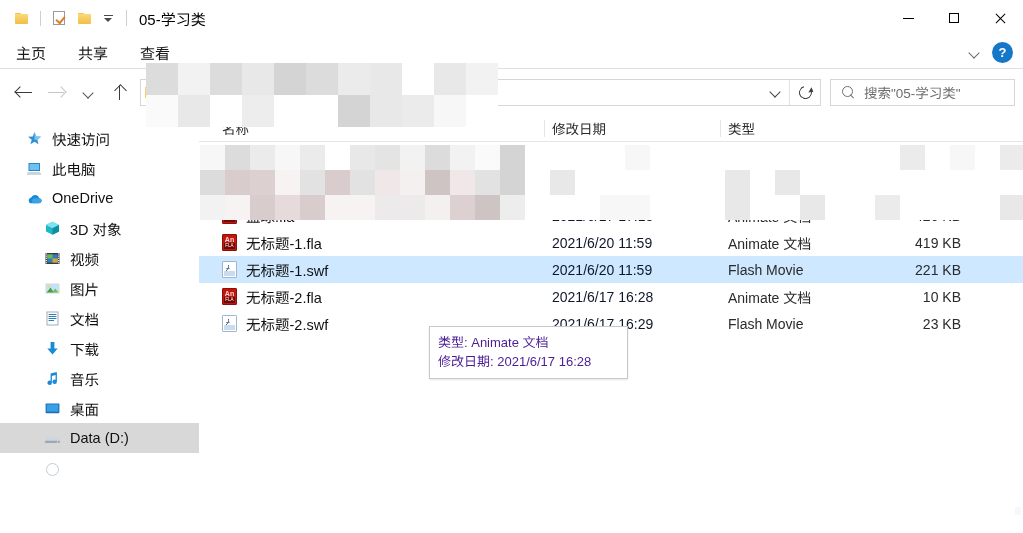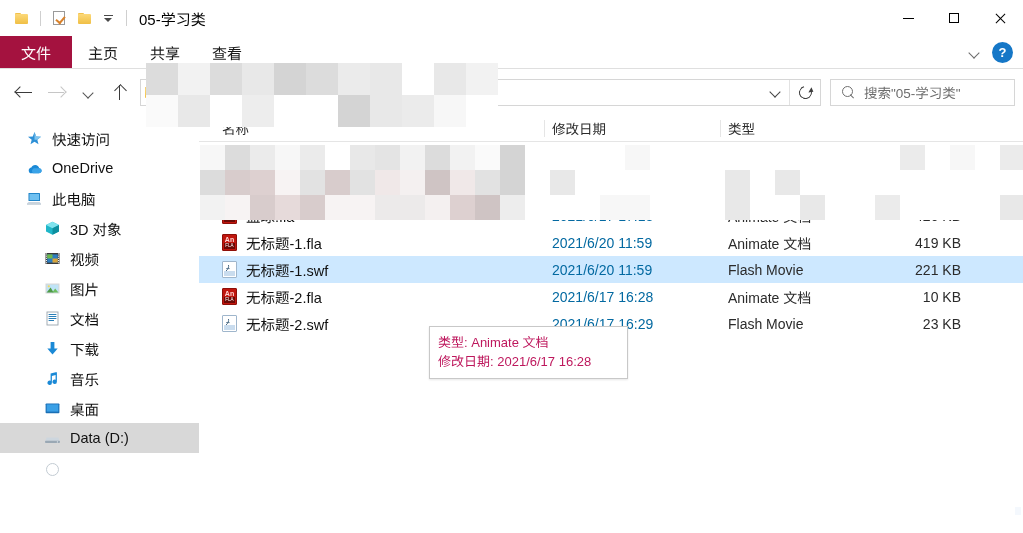--- a/index.html
+++ b/index.html
@@ -230,21 +230,21 @@
   }
 
   #rows{ padding-top:60px; }
   .row{
     height:27px; display:flex; align-items:center; position:relative;
   }
   .row.selected{ background:#cde8ff; }
   .cell-name{
     width:345px; padding-left:23px; display:flex; align-items:center; gap:9px;
   }
-  .cell-date{ width:176px; padding-left:8px; font-size:14px;color:#0369a1; text-align:left;}
+  .cell-date{ width:176px; padding-left:8px; font-size:14px;color:#0f172a; text-align:left;}
   .cell-type{ width:135px; padding-left:8px; font-size:14px;color:#2b2b2b; }
   .cell-size{ width:120px; padding-right:14px; font-size:14px;color:#2b2b2b; text-align:right; }
   .fname{ font-size:14.5px; color:#111; white-space:nowrap; }
 
   
   .ficon{ width:15px;height:17px;flex:none;position:relative; }
   .ficon.fla{
     background:#c0160e; border-radius:1px;
     border:1px solid #8e0f09;
   }
@@ -264,21 +264,21 @@
   }
   .ficon.swf .bar{
     position:absolute;left:1px;bottom:1px;right:1px;height:5px;background:#c9dcee;
   }
 
   
   #tooltip{
     position:absolute; left:429px; top:326px; width:199px;
     background:#ffffff; border:1px solid #c8c8c8;
     padding:6px 8px 7px 8px;
-    font-size:13px; color:#be185d; line-height:19px;
+    font-size:13px; color:#4c1d95; line-height:19px;
     box-shadow:0 1px 2px rgba(0,0,0,0.10);
     z-index:40;
   }
   .tt-line{ white-space:nowrap; }
 
   
   .mosaic{ position:absolute; z-index:30; }
   .mcell{ position:absolute; }
 
   #scroll-hint{
@@ -319,21 +319,20 @@
       <div class="wc">
           <span class="wc-max"></span>
         </div>
       <div class="wc">
           <span class="wc-close"></span>
         </div>
     </div>
   </div>
 
   <div id="ribbon">
-    <div class="tab file">文件</div>
     <div class="tab">主页</div>
     <div class="tab">共享</div>
     <div class="tab">查看</div>
     <div id="ribbon-right">
       <span class="chev-dn"></span>
       <span class="help-circle">?</span>
     </div>
   </div>
 
   <div id="addressbar">
@@ -375,39 +374,39 @@
         <span class="nav-ico ic-star">
           <svg width="17" height="17" viewBox="0 0 17 17">
             <polygon points="8.5,2 10.2,6.4 15,6.7 11.3,9.7 12.5,14.3 8.5,11.7 4.5,14.3 5.7,9.7 2,6.7 6.8,6.4" fill="#2c8fd6"></polygon>
             <polygon points="8.5,2 10.2,6.4 15,6.7 11.3,9.7 8.5,9.7" fill="#7fc4ee"></polygon>
           </svg>
         </span>
         <span class="nav-label">快速访问</span>
       </div>
 
       <div class="nav-item">
-        <span class="nav-ico ic-cloud">
-          <svg width="17" height="17" viewBox="0 0 17 17">
-            <path d="M4.2 13.2h8.6c1.6 0 2.8-1.1 2.8-2.5 0-1.3-1-2.4-2.4-2.5-.3-1.9-2-3.3-4-3.3-1.8 0-3.3 1.1-3.8 2.7-1.5.1-2.7 1.3-2.7 2.8 0 1.6 1.2 2.8 1.5 2.8z" fill="#1a89d6"></path>
-            <path d="M6 13.2h6.8c1.6 0 2.8-1.1 2.8-2.5 0-1.3-1-2.4-2.4-2.5-.6-.1-5 0-5 0-1.2.3-2.2 1.4-2.2 2.6 0 1 .5 1.9 1 2.4z" fill="#3aa3e8"></path>
-          </svg>
-        </span>
-        <span class="nav-label">OneDrive</span>
-      </div>
-
-      <div class="nav-item">
         <span class="nav-ico ic-pc">
           <svg width="17" height="17" viewBox="0 0 17 17">
             <rect x="2.5" y="3" width="11.5" height="8" rx="0.6" fill="#1a7fc4"></rect>
             <rect x="3.4" y="3.9" width="9.7" height="6.2" fill="#6fc0f0"></rect>
             <path d="M1 13.6l1.6-1.6h11l1.4 1.6z" fill="#c9d4de"></path>
             <path d="M1 13.6h14v.9H1z" fill="#9fb0bf"></path>
           </svg>
         </span>
         <span class="nav-label">此电脑</span>
+      </div>
+
+      <div class="nav-item">
+        <span class="nav-ico ic-cloud">
+          <svg width="17" height="17" viewBox="0 0 17 17">
+            <path d="M4.2 13.2h8.6c1.6 0 2.8-1.1 2.8-2.5 0-1.3-1-2.4-2.4-2.5-.3-1.9-2-3.3-4-3.3-1.8 0-3.3 1.1-3.8 2.7-1.5.1-2.7 1.3-2.7 2.8 0 1.6 1.2 2.8 1.5 2.8z" fill="#1a89d6"></path>
+            <path d="M6 13.2h6.8c1.6 0 2.8-1.1 2.8-2.5 0-1.3-1-2.4-2.4-2.5-.6-.1-5 0-5 0-1.2.3-2.2 1.4-2.2 2.6 0 1 .5 1.9 1 2.4z" fill="#3aa3e8"></path>
+          </svg>
+        </span>
+        <span class="nav-label">OneDrive</span>
       </div>
 
       <div class="nav-item indent1">
         <span class="nav-ico ic-3d">
           <svg width="17" height="17" viewBox="0 0 17 17">
             <polygon points="8.5,1.8 15,5 15,11.6 8.5,14.8 2,11.6 2,5" fill="#1fb6c8"></polygon>
             <polygon points="8.5,1.8 15,5 8.5,8.3 2,5" fill="#7fe3ee"></polygon>
             <polygon points="8.5,8.3 15,5 15,11.6 8.5,14.8" fill="#0d8f9f"></polygon>
           </svg>
         </span>

